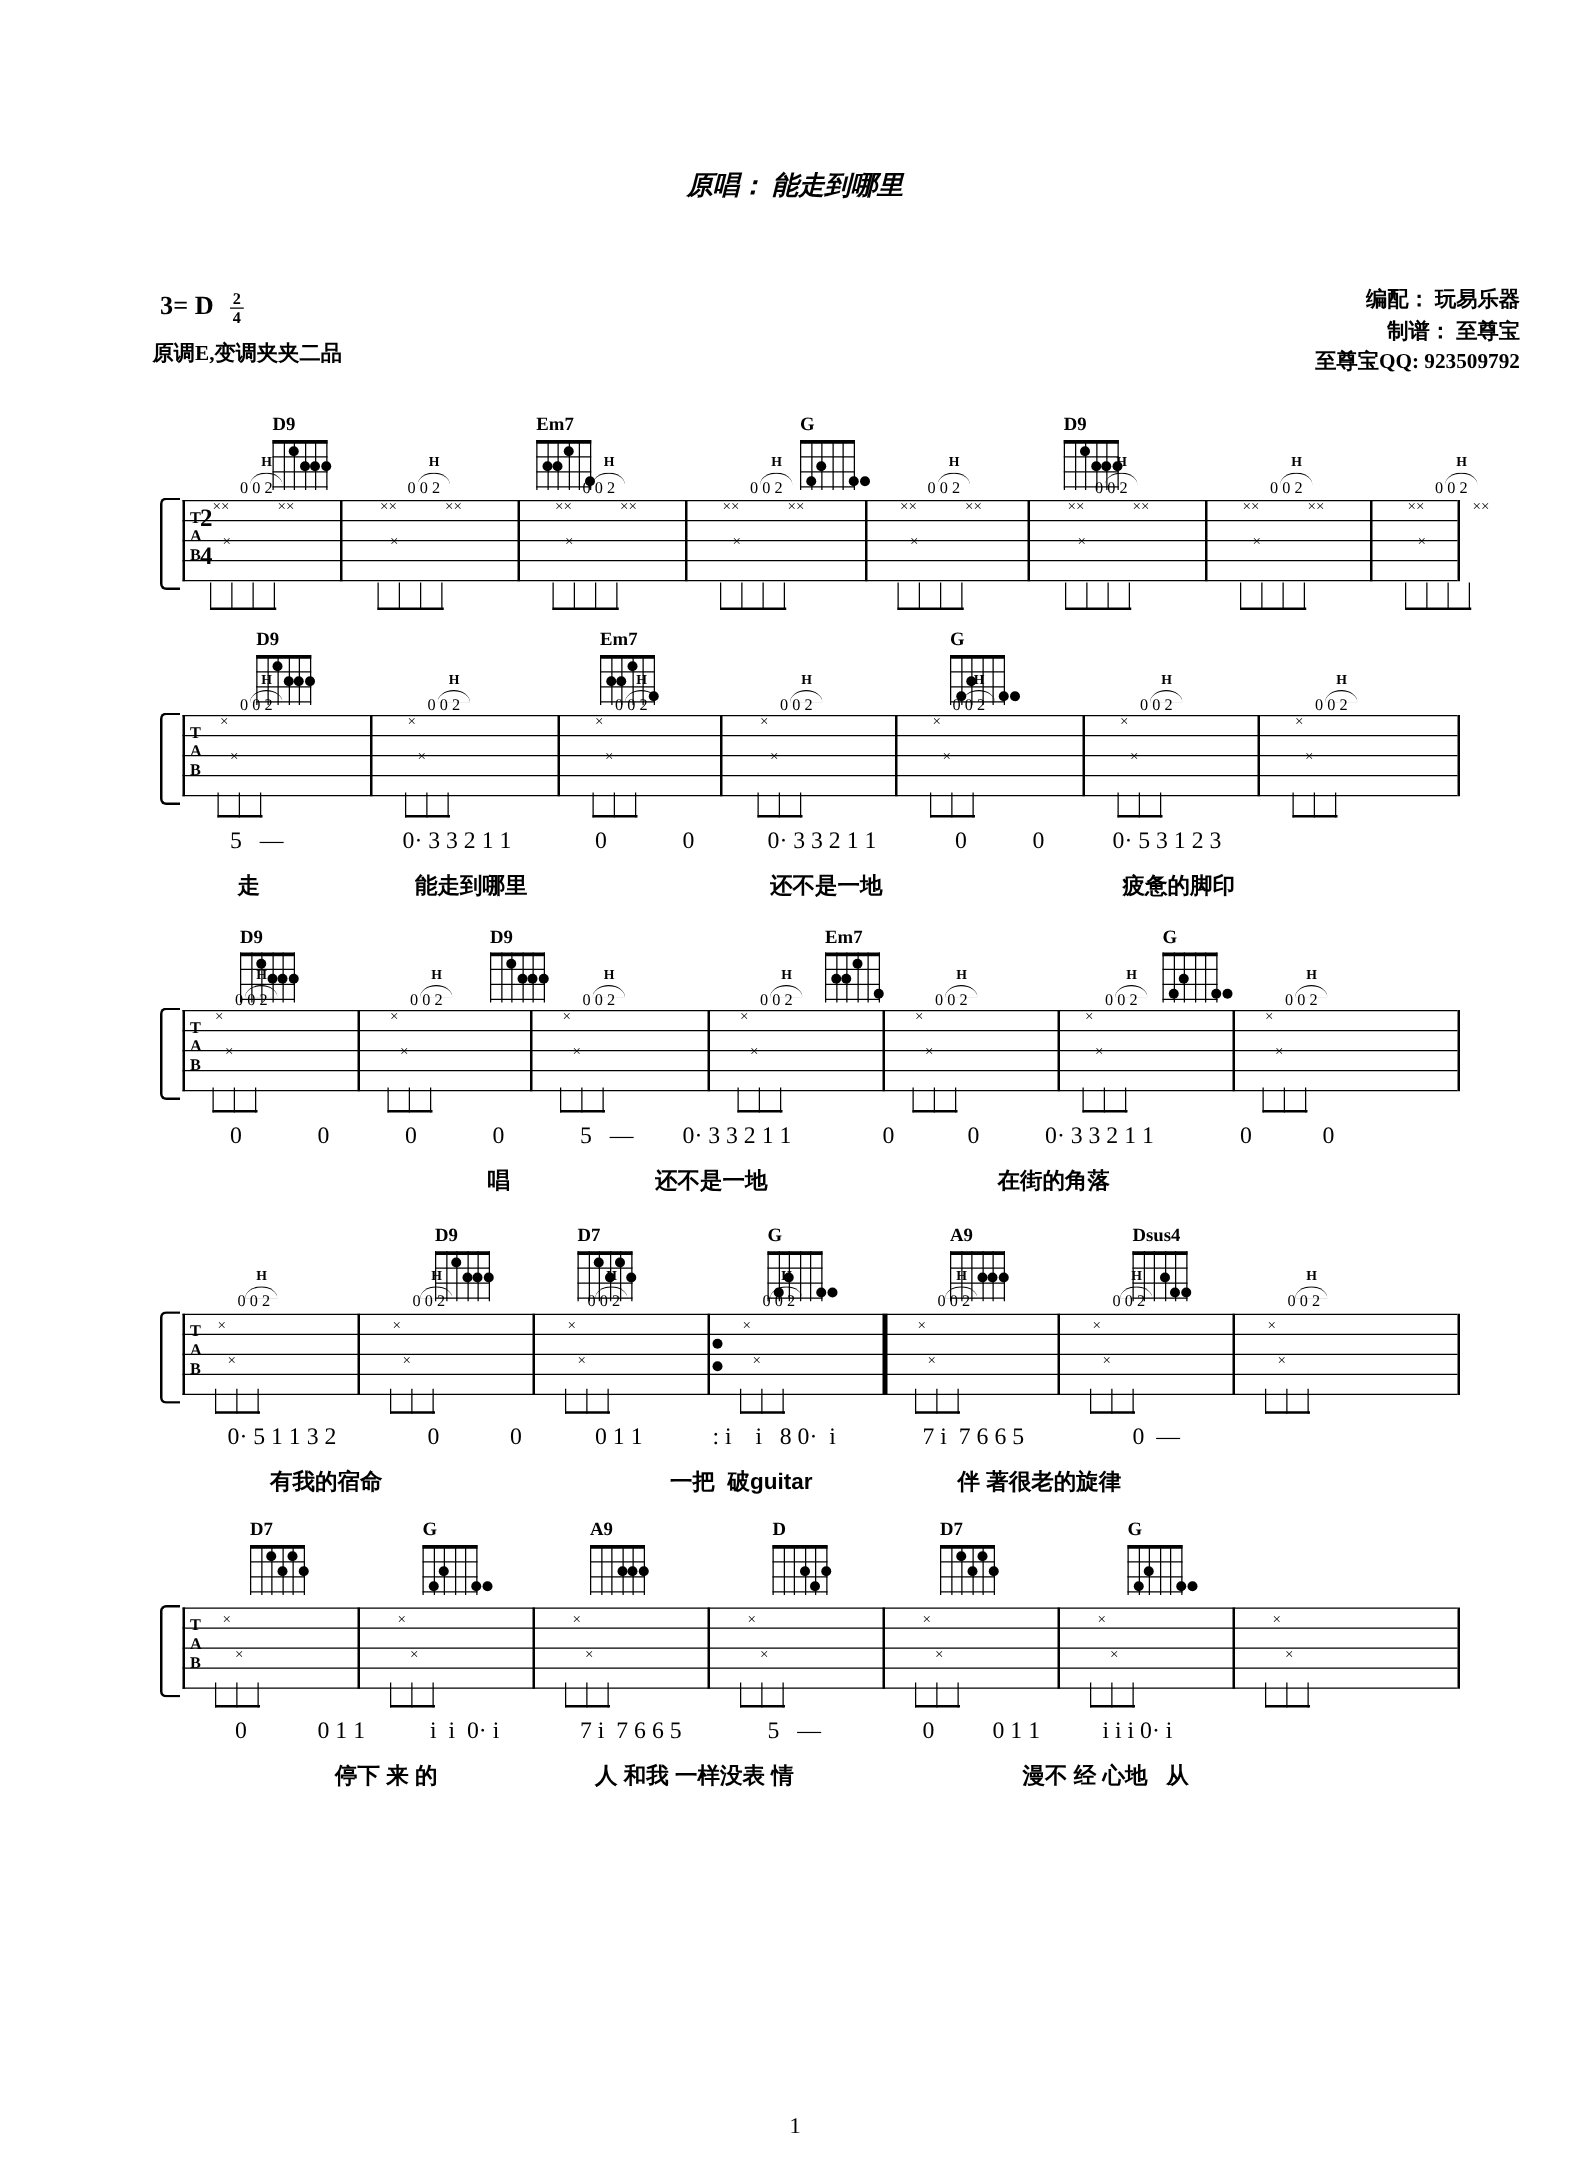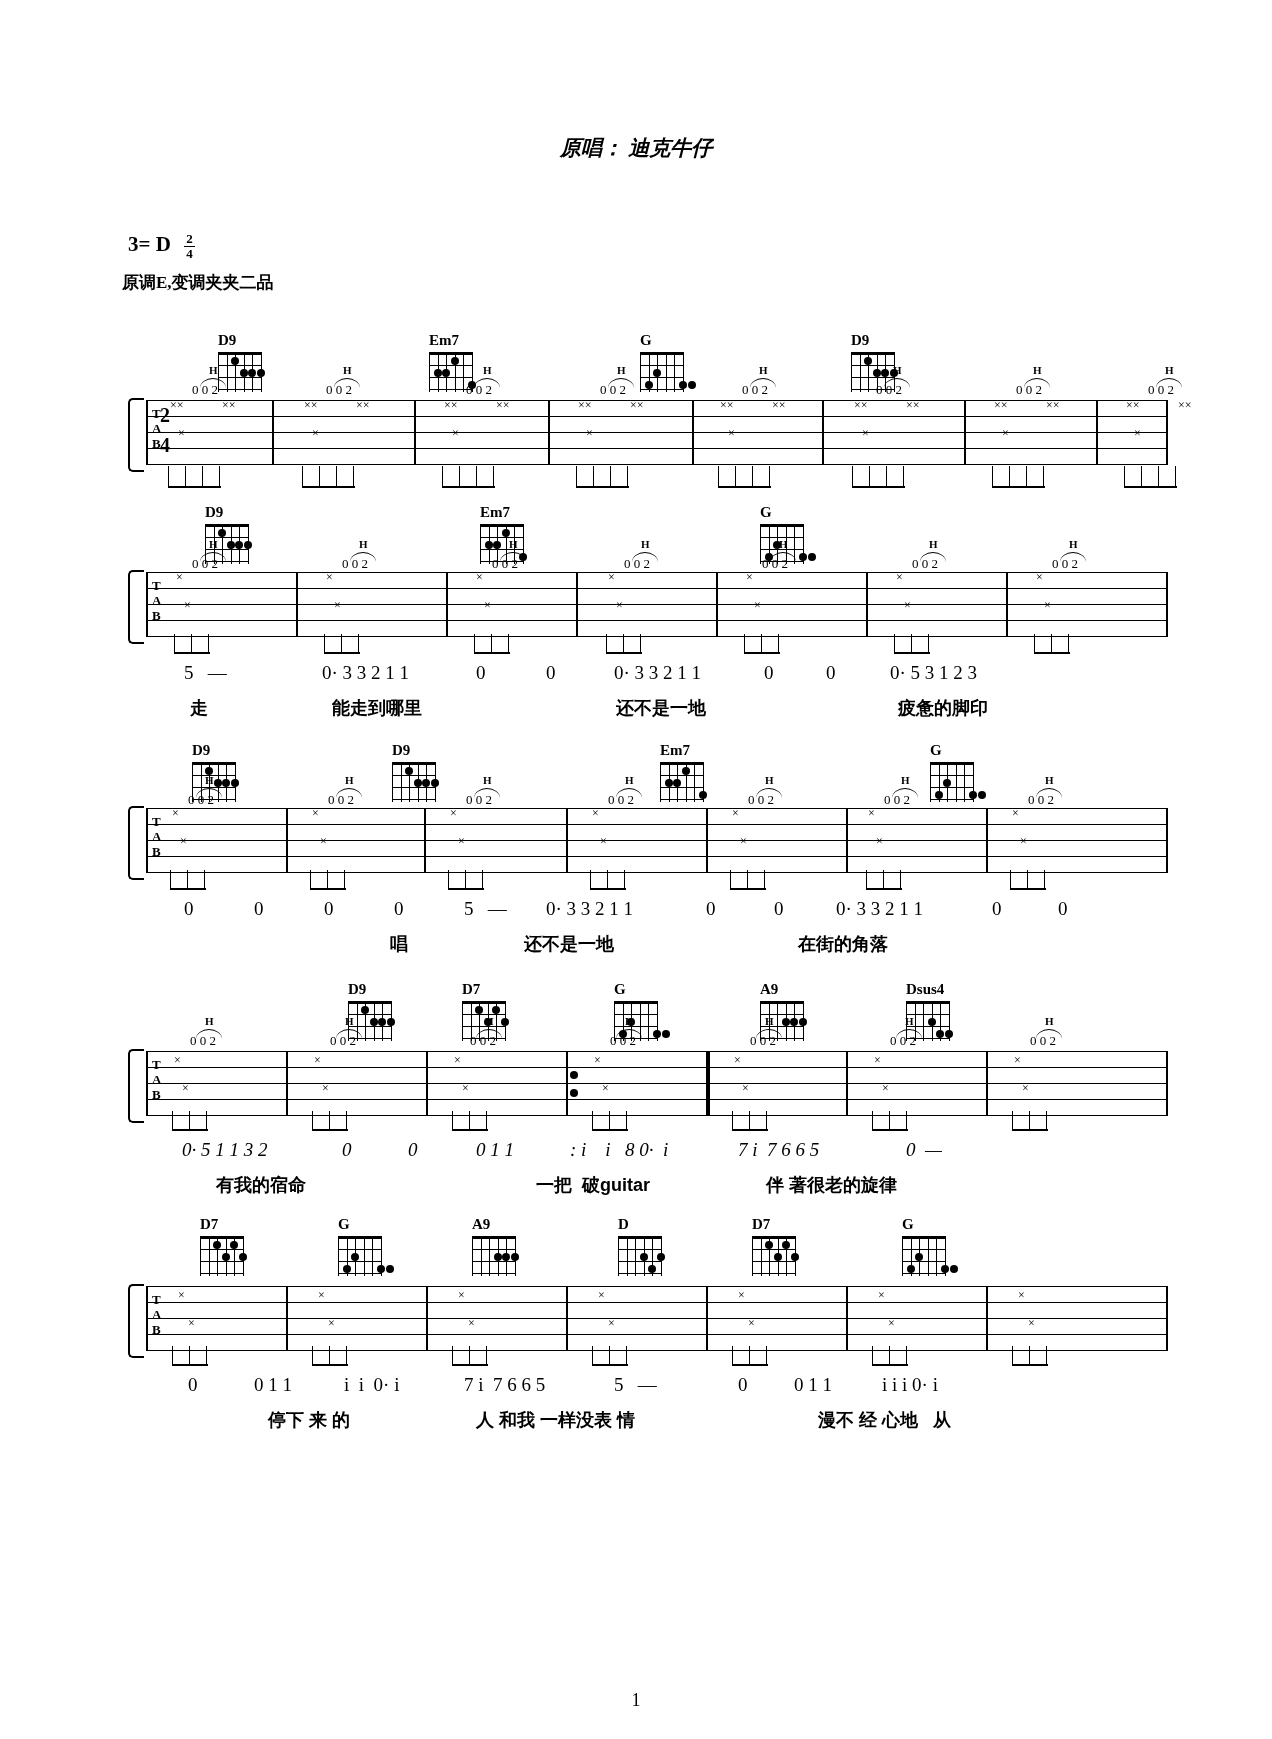--- a/index.html
+++ b/index.html
@@ -59,31 +59,36 @@
   .melody{position:absolute;left:146px;width:1020px;height:22px;font-size:19px;font-family:"Liberation Serif",serif;letter-spacing:0;}
   .melody span{position:absolute;white-space:pre;}
   .lyrics{position:absolute;left:146px;width:1020px;height:24px;font-size:18px;font-weight:bold;font-family:"Liberation Sans",sans-serif;}
   .lyrics span{position:absolute;white-space:pre;}
 </style>
 </head>
 <body>
 
 <div class="page">
 
-  <div class="subtitle1">原唱： 迪克牛仔</div>
+  <div class="subtitle1">原唱： 能走到哪里</div>
 
   <div class="keysig">
     <span>3= D</span>
     <span class="frac">
       <span class="num">2</span>
       <span class="den">4</span>
     </span>
   </div>
   <div class="origkey">原调E,变调夹夹二品</div>
 
+  <div class="credits">
+    <div>编配： 玩易乐器</div>
+    <div>制谱：    至尊宝</div>
+    <div>至尊宝QQ: 923509792</div>
+  </div>
 
   <div class="system" id="sys1" style="top:330px;">
       <div class="chord" style="left:218px;top:22px;">
         <div class="cname">D9</div>
         <div class="grid">
           <div class="nut"></div>
           <div class="fret" style="top:13px;"></div>
           <div class="fret" style="top:25px;"></div>
           <div class="fret" style="top:37px;"></div>
           <div class="str" style="left:0px;"></div>
@@ -841,21 +846,21 @@
       <div class="hlab" style="left:1045px;top:40px;">H</div>
       <div class="tnum" style="left:1030px;top:58px;">0 0 2</div>
       <div class="xm" style="left:1014px;top:78px;">×</div>
       <div class="xm" style="left:1022px;top:106px;">×</div>
       <div class="stemgrp" style="left:1012px;top:136px;width:36px;height:20px;">
         <div class="beam" style="width:36px;"></div>
         <div class="stem" style="left:0px;height:20px;"></div>
         <div class="stem" style="left:17px;height:20px;"></div>
         <div class="stem" style="left:34px;height:20px;"></div>
       </div>
-      <div class="melody" style="top:164px;font-style:italic;">
+      <div class="melody" style="top:164px;">
         <span style="left: 36px;">0· 5 1 1 3 2</span>
         <span style="left: 196px;">0</span>
         <span style="left: 262px;">0</span>
         <span style="left: 330px;">0 1 1</span>
         <span style="left: 424px;">: i    i   8 0·  i</span>
         <span style="left: 592px;">7 i  7 6 6 5</span>
         <span style="left: 760px;">0  —</span>
       </div>
       <div class="lyrics" style="top:198px;">
         <span style="left: 70px;">有我的宿命</span>

